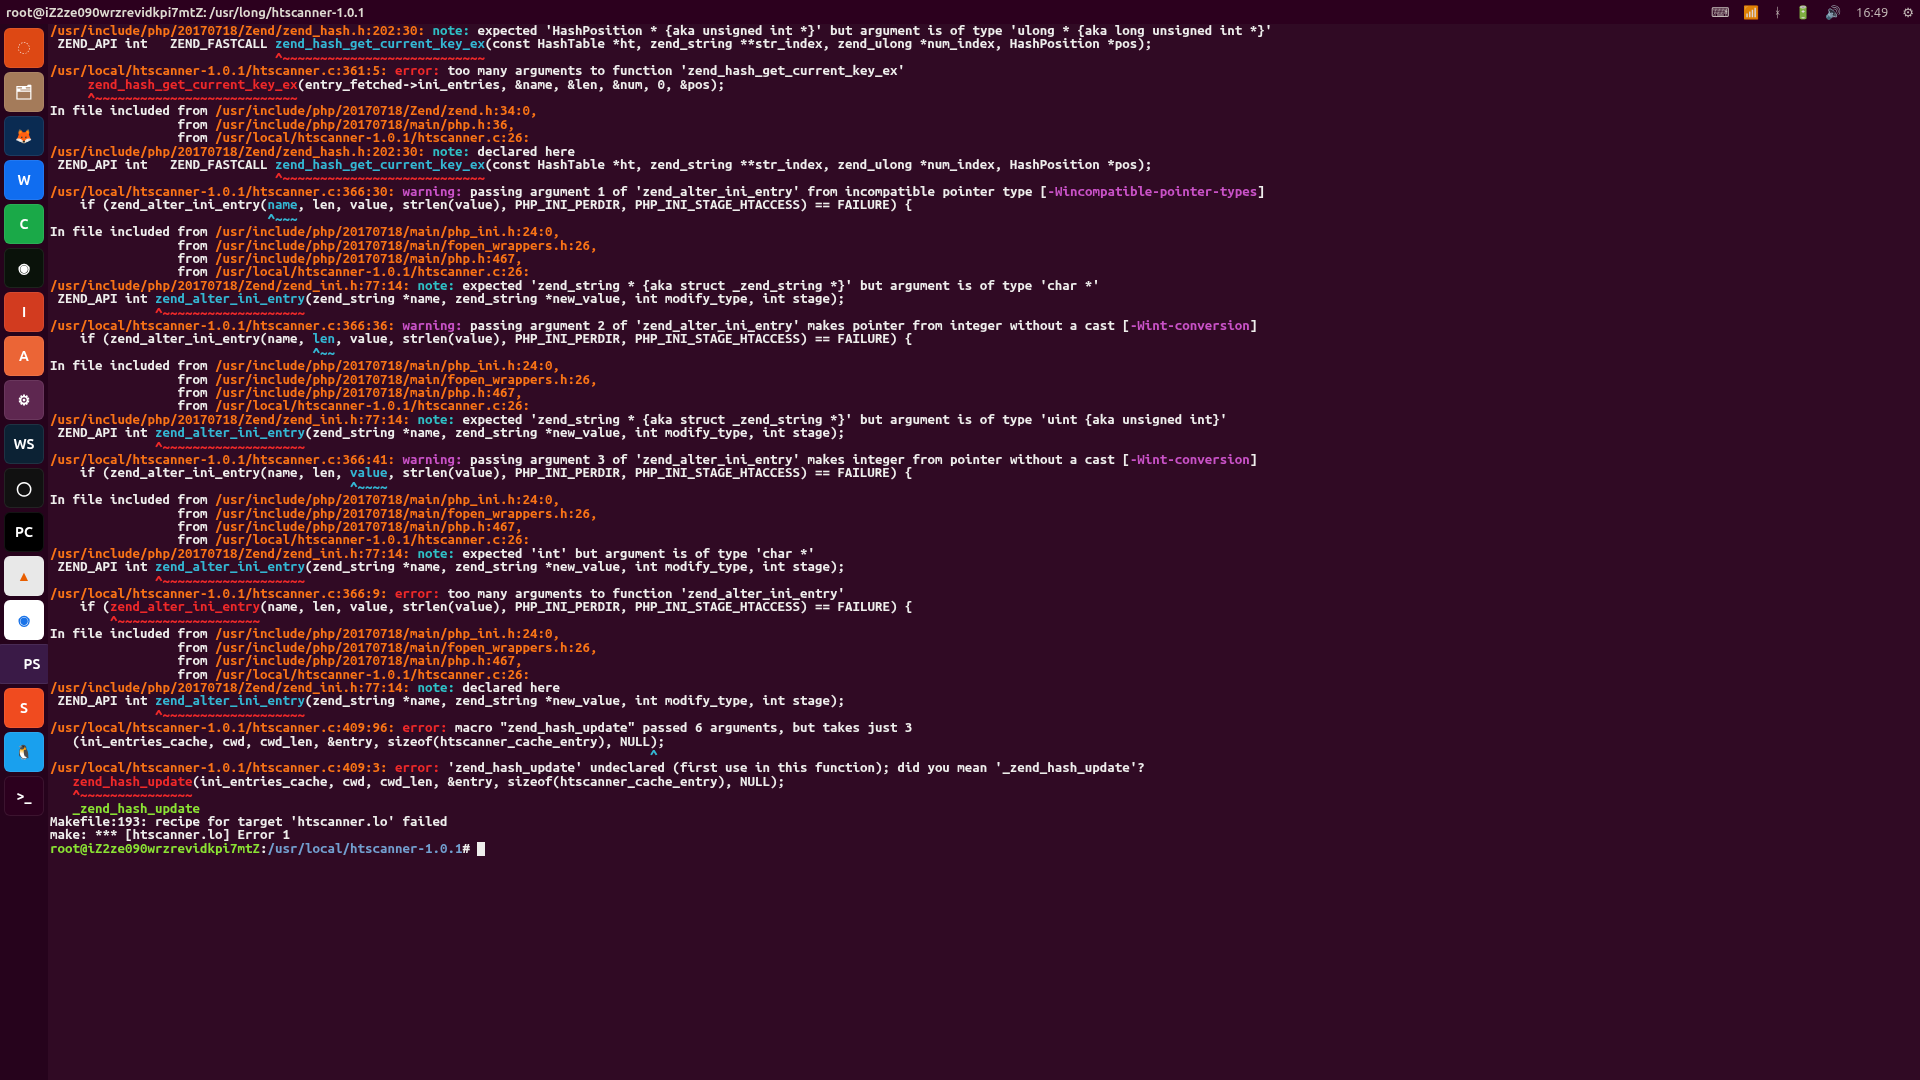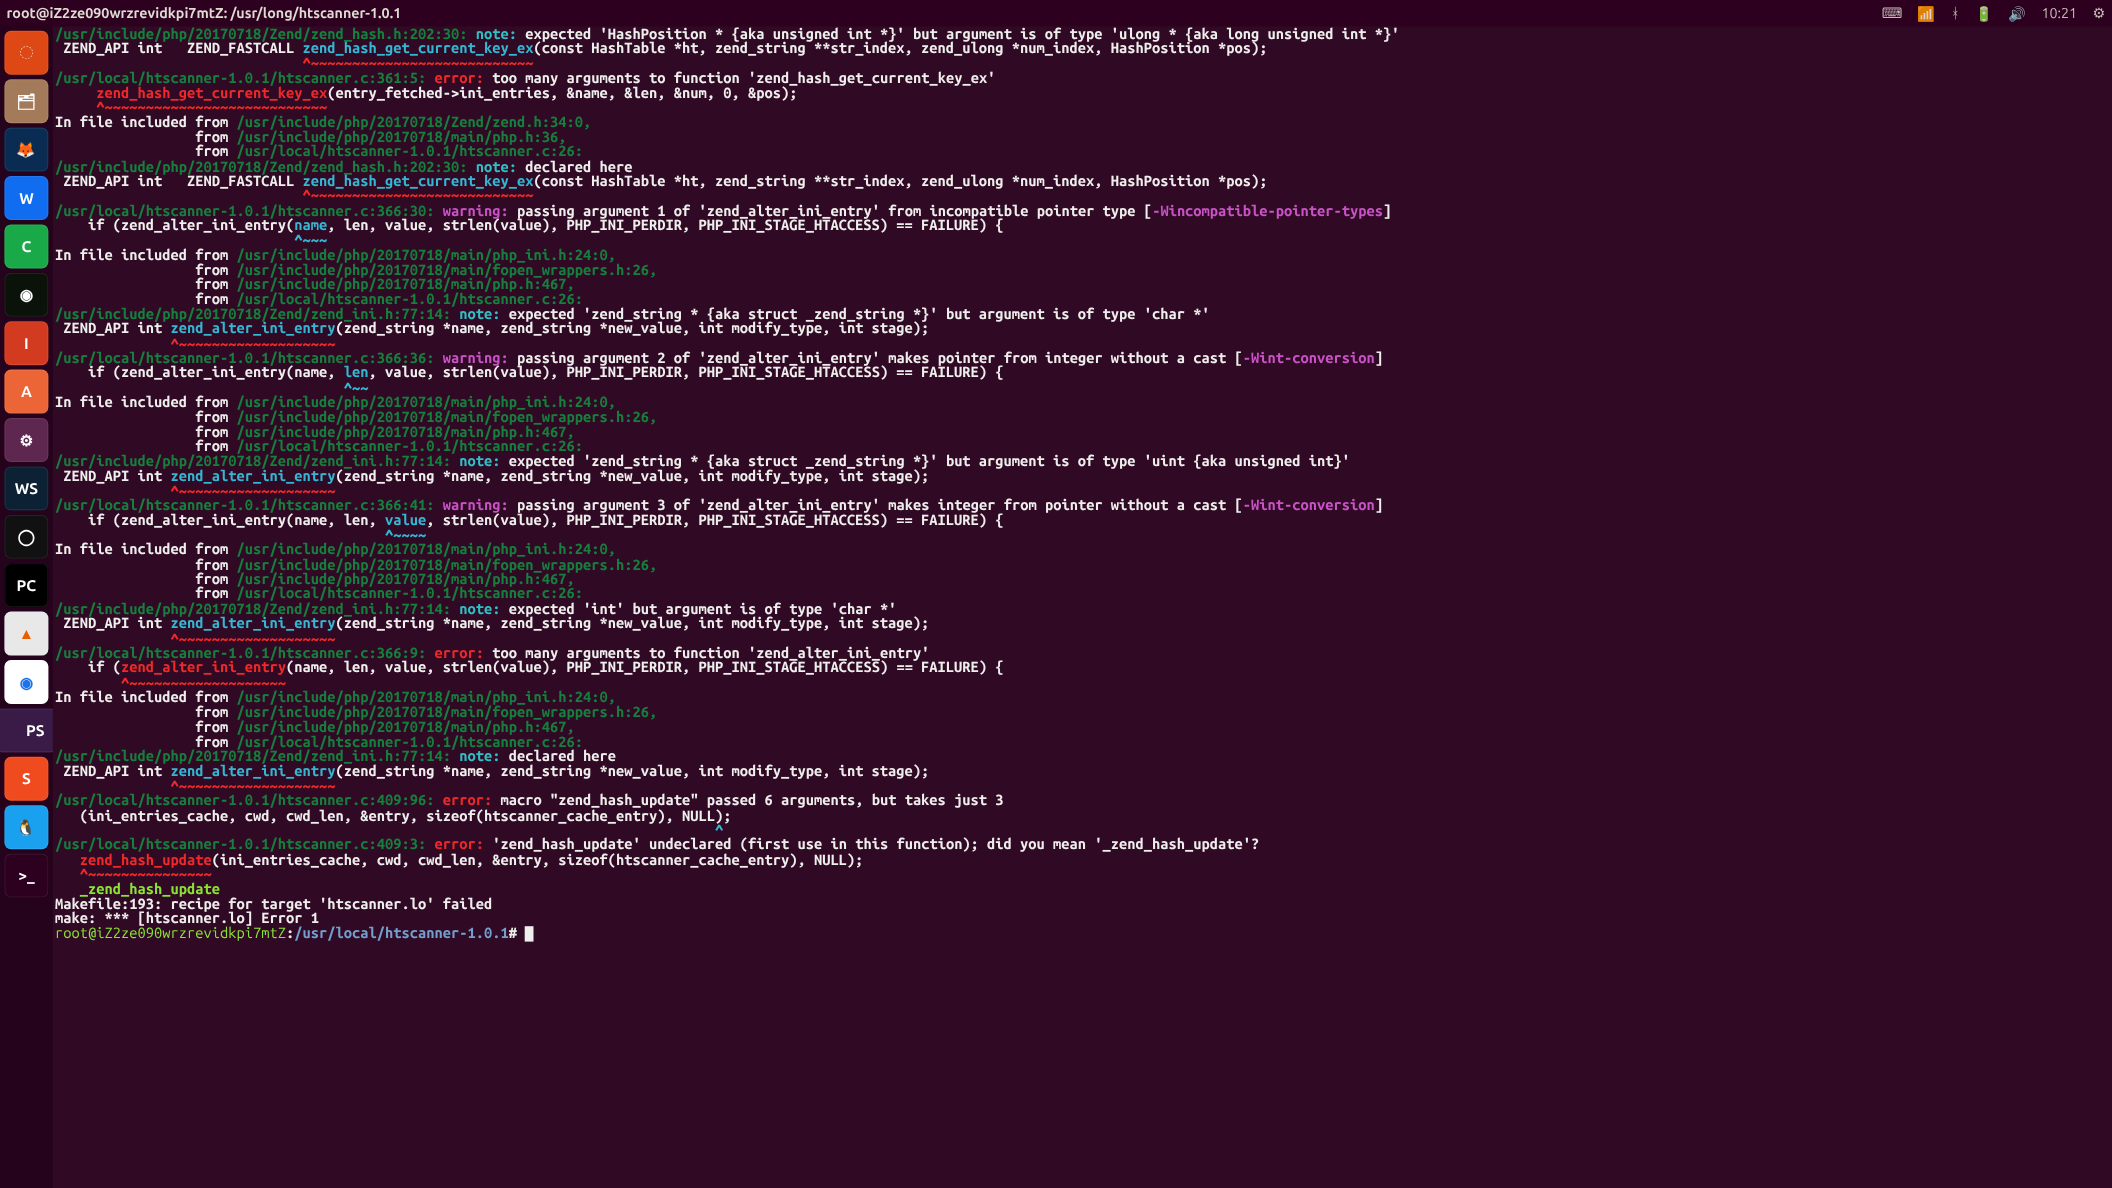--- a/index.html
+++ b/index.html
@@ -8,46 +8,46 @@
   .menubar .title{flex:0 0 auto;font-weight:bold;}
   .menubar .spacer{flex:1;}
   .menubar .ind{display:flex;gap:14px;align-items:center;}
   .menubar .ind span{opacity:.85;}
   
   .launcher{position:absolute;top:24px;left:0;width:48px;bottom:0;background:rgba(30,10,25,.35);display:flex;flex-direction:column;align-items:center;padding-top:4px;gap:4px;}
   .licon{width:40px;height:40px;border-radius:6px;display:flex;align-items:center;justify-content:center;font:bold 14px "Ubuntu",sans-serif;color:#fff;box-shadow:inset 0 0 0 1px rgba(255,255,255,.08);}
   
   .term{position:absolute;top:24px;left:48px;right:0;bottom:0;background:#300a24;color:#eeeeec;font:bold 13.4px/1.0 "Ubuntu Mono","DejaVu Sans Mono",monospace;letter-spacing:0px;padding:0 2px;white-space:pre;}
   .line{display:block;}
-  .loc{font-weight:bold;color:#15803d;}
+  .loc{font-weight:bold;color:#f97316;}
   .note{color:#2fc0c6;font-weight:bold;}      
   .warn{color:#c952c7;font-weight:bold;}      
   .err{color:#ef2929;font-weight:bold;}       
   .quote{font-weight:bold;color:#eeeeec;}
   .fn{color:#34b7d3;}                         
   .uline{color:#ef2929;}                      
   .ulcyan{color:#34b7d3;}
   .green{color:#8ae234;}
-  .prompt-user{color:#8ae234;font-weight:normal;text-align:center;}
+  .prompt-user{color:#8ae234;font-weight:bold;text-align:center;}
   .prompt-path{color:#729fcf;font-weight:bold;}
   .cursor{display:inline-block;width:8px;height:14px;background:#eeeeec;vertical-align:text-bottom;}
 </style>
 </head>
 <body>
 
 <div class="menubar">
   <span class="title">root@iZ2ze090wrzrevidkpi7mtZ: /usr/long/htscanner-1.0.1</span>
   <span class="spacer"></span>
   <span class="ind">
     <span>⌨</span>
     <span>📶</span>
     <span>ᚼ</span>
     <span>🔋</span>
     <span>🔊</span>
-    <span>10:21</span>
+    <span>16:49</span>
     <span>⚙</span>
   </span>
 </div>
 
 <div class="launcher" id="launcher">
     <div class="licon" style="background: rgb(221, 72, 20);">◌</div>
     <div class="licon" style="background: rgb(164, 123, 90);">🗂</div>
     <div class="licon" style="background: rgb(10, 43, 82);">🦊</div>
     <div class="licon" style="background: rgb(16, 109, 240);">W</div>
     <div class="licon" style="background: rgb(26, 169, 72);">C</div>

